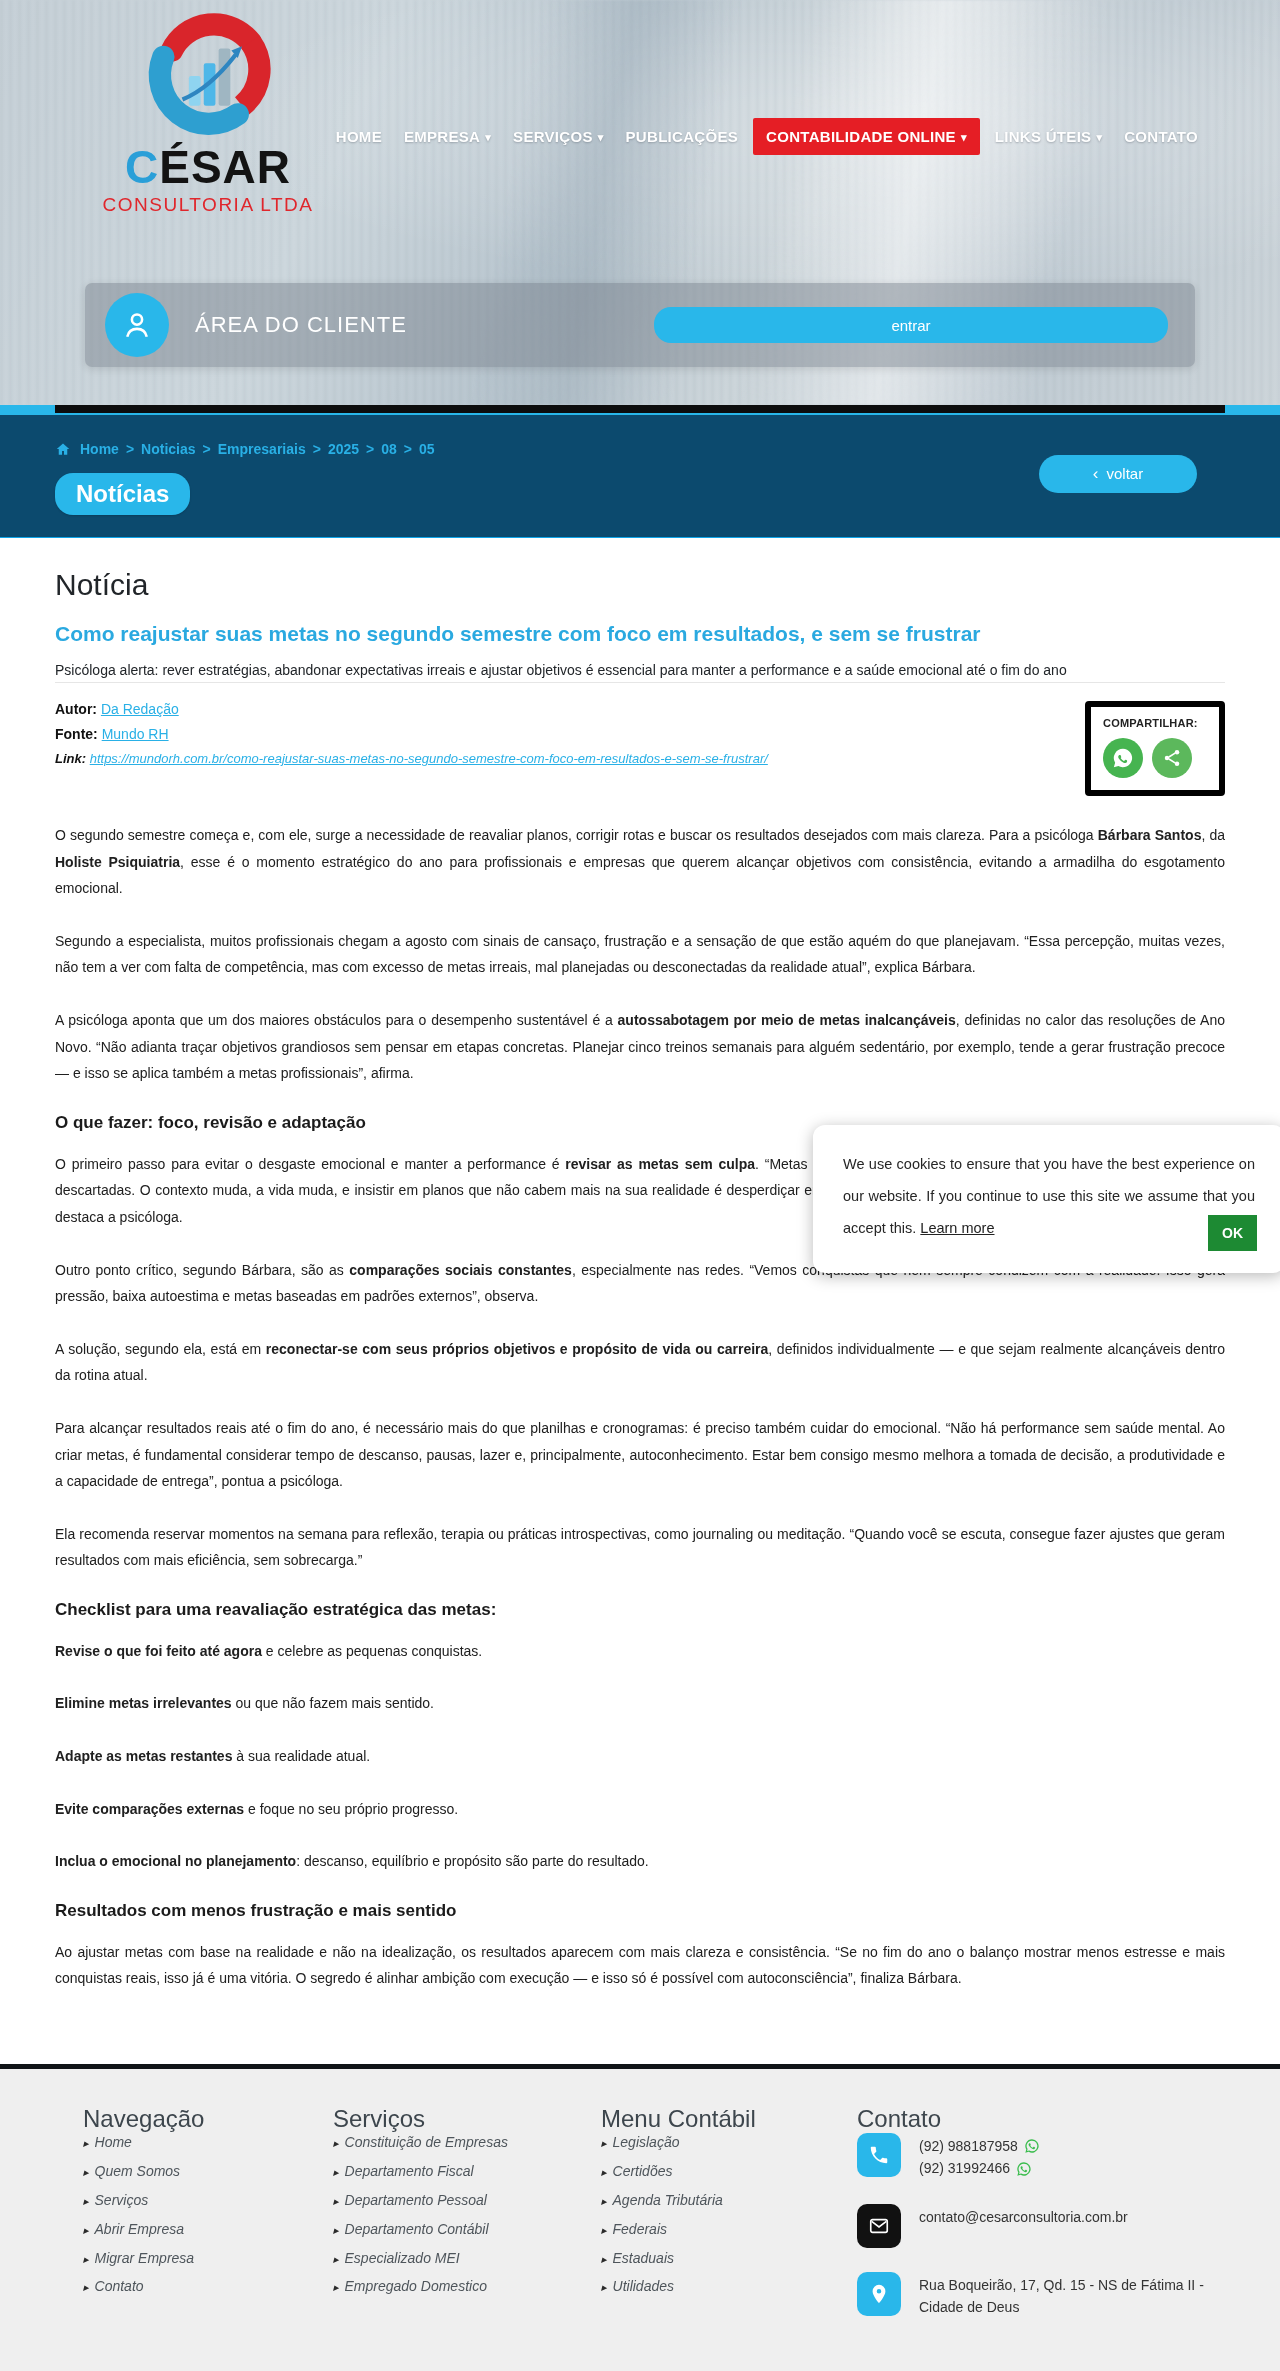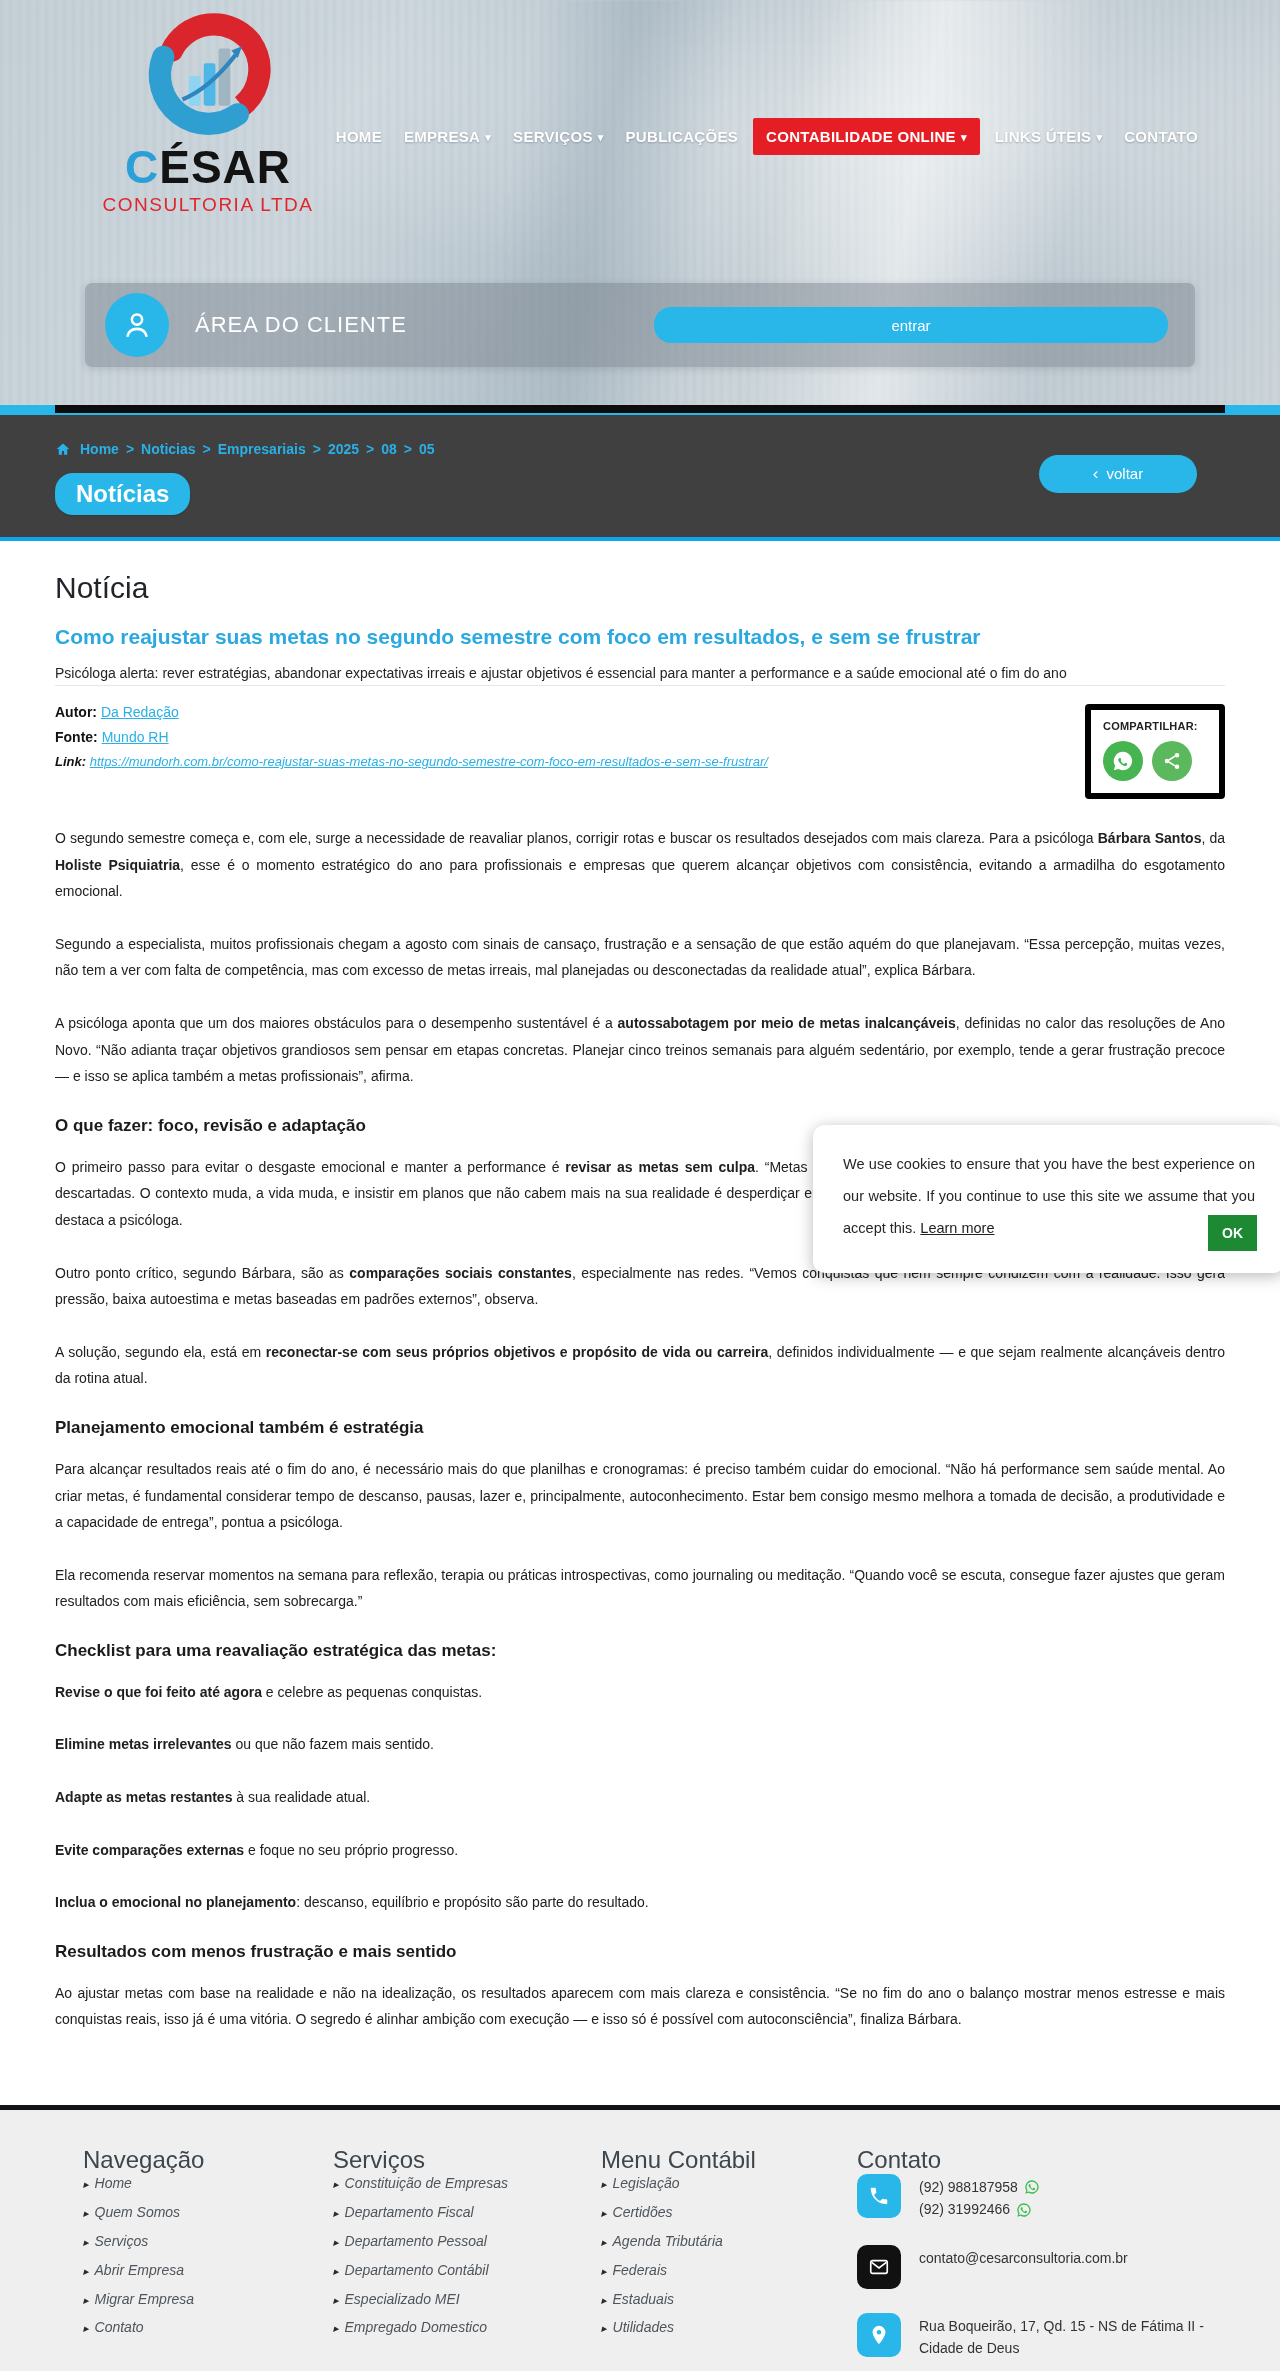--- a/index.html
+++ b/index.html
@@ -55,21 +55,21 @@
     margin-left:auto; width:514px; height:36px; border:none; cursor:pointer;
     background:#29b7ea; color:#fff; font-size:15px; border-radius:17px;
     font-family:inherit;
   }
 
   
   .divider-strip{ height:10px; background:#29b7ea; }
   .divider-strip .black{ height:8px; width:1170px; margin:0 auto; background:#0d0d0d; }
 
   
-  .crumb-zone{ background:#404040; border-bottom:4px solid #0ea5e9; padding:26px 18px 22px; }
+  .crumb-zone{ background:#0c4a6e; border-bottom:1px solid #0ea5e9; padding:26px 18px 22px; }
   .crumbs{ display:flex; align-items:center; gap:7px; font-size:14px; }
   .crumbs svg{ margin-right:2px; }
   .crumb a{ color:#29b0e6; font-weight:600; cursor:pointer; }
   .bc-sep{ color:#29b0e6; font-weight:600; margin-left:7px; }
   .crumb:last-child .bc-sep{ display:none; }
   .news-badge{
     display:inline-block; margin-top:16px; background:#29b7ea; color:#fff;
     font-size:24px; font-weight:bold; padding:7px 21px; border-radius:18px;
     box-shadow:0 1px 2px rgba(0,0,0,.15); cursor:pointer;
   }
@@ -250,21 +250,20 @@
     </div>
 
     <div class="article-body">
         <p><span>O segundo semestre começa e, com ele, surge a necessidade de reavaliar planos, corrigir rotas e buscar os resultados desejados com mais clareza. Para a psicóloga </span><strong>Bárbara Santos</strong><span>, da </span><strong>Holiste Psiquiatria</strong><span>, esse é o momento estratégico do ano para profissionais e empresas que querem alcançar objetivos com consistência, evitando a armadilha do esgotamento emocional.</span></p>
         <p><span>Segundo a especialista, muitos profissionais chegam a agosto com sinais de cansaço, frustração e a sensação de que estão aquém do que planejavam. “Essa percepção, muitas vezes, não tem a ver com falta de competência, mas com excesso de metas irreais, mal planejadas ou desconectadas da realidade atual”, explica Bárbara.</span></p>
         <p><span>A psicóloga aponta que um dos maiores obstáculos para o desempenho sustentável é a </span><strong>autossabotagem por meio de metas inalcançáveis</strong><span>, definidas no calor das resoluções de Ano Novo. “Não adianta traçar objetivos grandiosos sem pensar em etapas concretas. Planejar cinco treinos semanais para alguém sedentário, por exemplo, tende a gerar frustração precoce — e isso se aplica também a metas profissionais”, afirma.</span></p>
         <h3>O que fazer: foco, revisão e adaptação</h3>
         <p><span>O primeiro passo para evitar o desgaste emocional e manter a performance é </span><strong>revisar as metas sem culpa</strong><span>. “Metas antigas que já não fazem sentido precisam ser reformuladas ou descartadas. O contexto muda, a vida muda, e insistir em planos que não cabem mais na sua realidade é desperdiçar energia que poderia ser canalizada para o que realmente importa”, destaca a psicóloga.</span></p>
         <p><span>Outro ponto crítico, segundo Bárbara, são as </span><strong>comparações sociais constantes</strong><span>, especialmente nas redes. “Vemos conquistas que nem sempre condizem com a realidade. Isso gera pressão, baixa autoestima e metas baseadas em padrões externos”, observa.</span></p>
         <p><span>A solução, segundo ela, está em </span><strong>reconectar-se com seus próprios objetivos e propósito de vida ou carreira</strong><span>, definidos individualmente — e que sejam realmente alcançáveis dentro da rotina atual.</span></p>
-        <h3>Planejamento emocional também é estratégia</h3>
         <p><span>Para alcançar resultados reais até o fim do ano, é necessário mais do que planilhas e cronogramas: é preciso também cuidar do emocional. “Não há performance sem saúde mental. Ao criar metas, é fundamental considerar tempo de descanso, pausas, lazer e, principalmente, autoconhecimento. Estar bem consigo mesmo melhora a tomada de decisão, a produtividade e a capacidade de entrega”, pontua a psicóloga.</span></p>
         <p><span>Ela recomenda reservar momentos na semana para reflexão, terapia ou práticas introspectivas, como journaling ou meditação. “Quando você se escuta, consegue fazer ajustes que geram resultados com mais eficiência, sem sobrecarga.”</span></p>
         <h3>Checklist para uma reavaliação estratégica das metas:</h3>
         <p><strong>Revise o que foi feito até agora</strong><span> e celebre as pequenas conquistas.</span></p>
         <p><strong>Elimine metas irrelevantes</strong><span> ou que não fazem mais sentido.</span></p>
         <p><strong>Adapte as metas restantes</strong><span> à sua realidade atual.</span></p>
         <p><strong>Evite comparações externas</strong><span> e foque no seu próprio progresso.</span></p>
         <p><strong>Inclua o emocional no planejamento</strong><span>: descanso, equilíbrio e propósito são parte do resultado.</span></p>
         <h3>Resultados com menos frustração e mais sentido</h3>
         <p><span>Ao ajustar metas com base na realidade e não na idealização, os resultados aparecem com mais clareza e consistência. “Se no fim do ano o balanço mostrar menos estresse e mais conquistas reais, isso já é uma vitória. O segredo é alinhar ambição com execução — e isso só é possível com autoconsciência”, finaliza Bárbara.</span></p>

